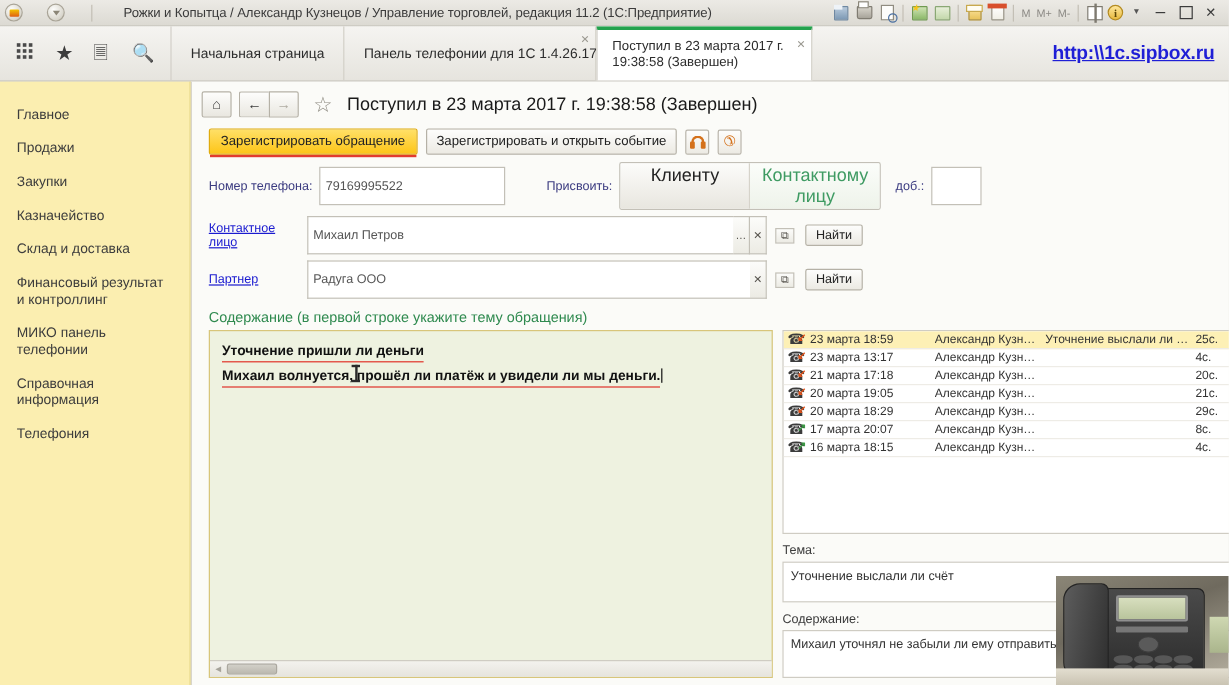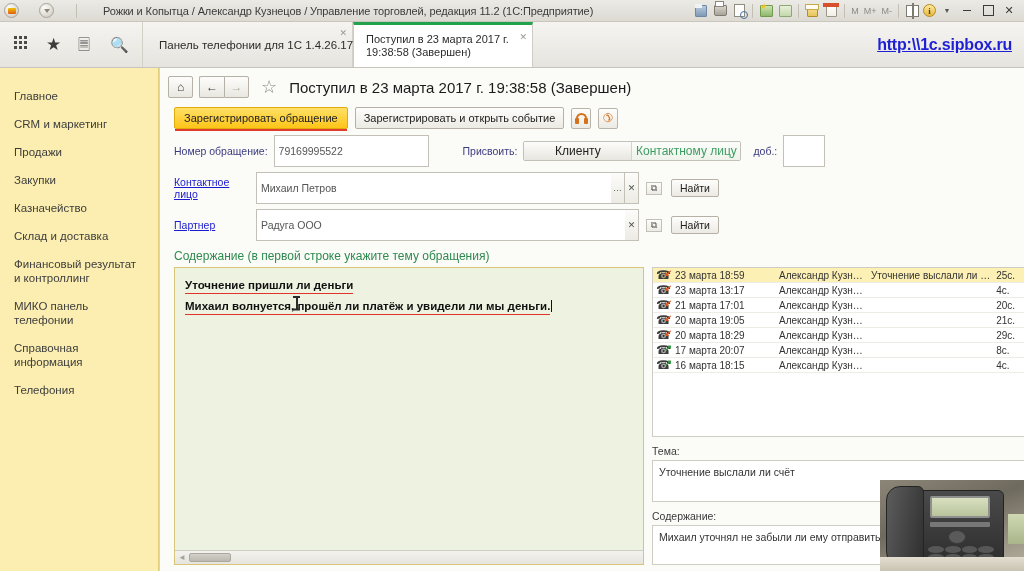--- a/index.html
+++ b/index.html
@@ -181,21 +181,21 @@
   .lbl-link { color: #1a1ad0; text-decoration: underline; font-size: 10.5px; cursor: pointer; width: 78px; }
   .inp {
     border: 1px solid #c3c0b7; background: #fff; height: 32px;
     font-size: 10.5px; color: #555; padding: 0 4px; line-height: 17px;
     font-family: "Liberation Sans", sans-serif;
   }
   .inp-phone { width: 155px; }
   .inp-dob { width: 42px; }
   .assign-group { display: flex; border: 1px solid #c3c0b7; border-radius: 2px; overflow: hidden; }
   .assign-btn {
-    font-size: 12px; padding: 2px 0; width: 108px; text-align: center; cursor: pointer;
+    font-size: 15px; padding: 2px 0; width: 108px; text-align: center; cursor: pointer;
     background: linear-gradient(#fcfcfa, #e8e6df); color: #222; border-right: 1px solid #d6d3ca;
   }
   .assign-btn.alt { background: linear-gradient(#fbfdfa, #eef3ea); color: #3f9b63; border-right: none; }
 
   .field-row2 { display: flex; align-items: center; gap: 4px; padding: 5px 8px 0 14px; }
   .combo { display: flex; align-items: stretch; }
   .combo .inp { border-right: none; }
   .combo-w1 { width: 355px; }
   .combo-w2 { width: 355px; }
   .cbtn {
@@ -373,38 +373,40 @@
           <i></i>
           <i></i>
           <i></i>
       </div>
       <div class="ticon ticon-star">★</div>
       <div class="ticon ticon-hist">🗏</div>
       <div class="ticon ticon-search">🔍</div>
     </div>
     <div class="tabs">
       <div class="tab">
+        <span class="tab-label">Начальная страница</span>
+      </div>
+      <div class="tab">
         <span class="tab-label">Панель телефонии для 1С 1.4.26.17</span>
         <span class="tab-x">✕</span>
       </div>
       <div class="tab active">
         <span class="tab-label">Поступил в 23 марта 2017 г. 19:38:58 (Завершен)</span>
         <span class="tab-x">✕</span>
       </div>
     </div>
     <div class="tabstrip-right">
       <span class="site-link">http:\\1c.sipbox.ru</span>
     </div>
   </div>
 
   <div class="body">
 
     <div class="sidebar">
       <div class="side-item">Главное</div>
-      <div class="side-item">CRM и маркетинг</div>
       <div class="side-item">Продажи</div>
       <div class="side-item">Закупки</div>
       <div class="side-item">Казначейство</div>
       <div class="side-item">Склад и доставка</div>
       <div class="side-item">Финансовый результат и контроллинг</div>
       <div class="side-item">МИКО панель телефонии</div>
       <div class="side-item">Справочная информация</div>
       <div class="side-item">Телефония</div>
     </div>
 
@@ -426,21 +428,21 @@
         <div class="btn-normal">Зарегистрировать и открыть событие</div>
         <div class="icon-btn">
             <span class="headset-ico"></span>
           </div>
         <div class="icon-btn">
             <span class="phone-ico">✆</span>
           </div>
       </div>
 
       <div class="field-row">
-        <span class="lbl">Номер обращение:</span>
+        <span class="lbl">Номер телефона:</span>
         <input class="inp inp-phone" value="79169995522" style="">
         <span class="lbl" style="margin-left:28px">Присвоить:</span>
         <span class="assign-group">
           <span class="assign-btn">Клиенту</span>
           <span class="assign-btn alt">Контактному лицу</span>
         </span>
         <span class="lbl" style="margin-left:6px">доб.:</span>
         <input class="inp inp-dob" value="" style="">
       </div>
 
@@ -500,21 +502,21 @@
               <span class="c-date">23 марта 13:17</span>
               <span class="c-user">Александр Кузн…</span>
               <span class="c-topic"></span>
               <span class="c-dur">4с.</span>
               <span class="c-flag"></span>
             </div>
             <div class="call-row">
               <span class="c-icon">
                   <span class="ph in">&nbsp;<span class="arr">↙</span></span>
                 </span>
-              <span class="c-date">21 марта 17:01</span>
+              <span class="c-date">21 марта 17:18</span>
               <span class="c-user">Александр Кузн…</span>
               <span class="c-topic"></span>
               <span class="c-dur">20с.</span>
               <span class="c-flag"></span>
             </div>
             <div class="call-row">
               <span class="c-icon">
                   <span class="ph in">&nbsp;<span class="arr">↙</span></span>
                 </span>
               <span class="c-date">20 марта 19:05</span>

